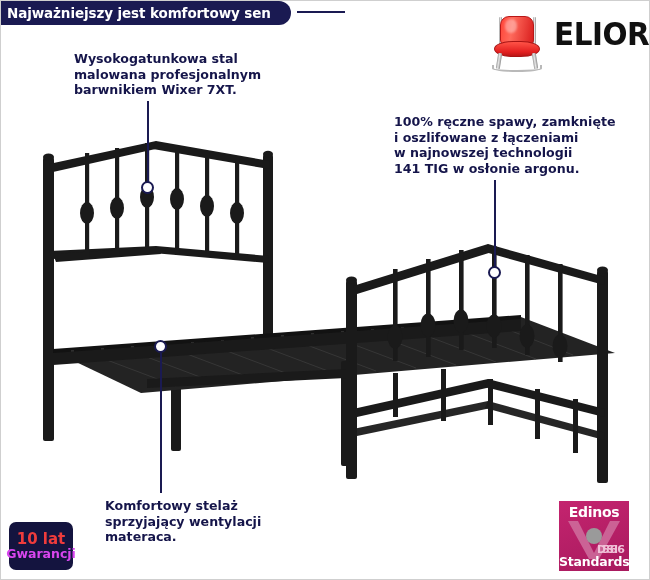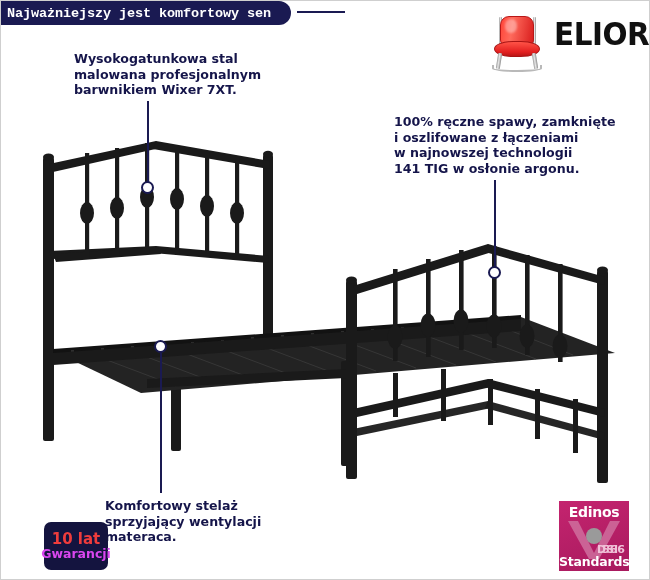--- a/index.html
+++ b/index.html
@@ -28,21 +28,20 @@
     height: 24px;
     width: 290px;
     background: #1a1a52;
     border-top-right-radius: 12px;
     border-bottom-right-radius: 12px;
     display: flex;
     align-items: center;
     padding-left: 6px;
     box-sizing: border-box;
     z-index: 20;
-    font-family: Liberation Mono, monospace;
   }
   .banner-text {
     color: #ffffff;
     font-size: 13.5px;
     font-weight: bold;
     letter-spacing: -0.1px;
     white-space: nowrap;
   }
   .banner-dash {
     position: absolute;
@@ -182,21 +181,20 @@
     top: 521px;
     width: 64px;
     height: 48px;
     background: #14143f;
     border-radius: 7px;
     z-index: 20;
     display: flex;
     flex-direction: column;
     align-items: center;
     justify-content: center;
-    margin-left: 35px;
   }
   .badge-warranty .line1 {
     color: #ef3c3c;
     font-size: 15px;
     font-weight: bold;
     line-height: 16px;
   }
   .badge-warranty .line2 {
     color: #d946ef;
     font-size: 12.5px;

